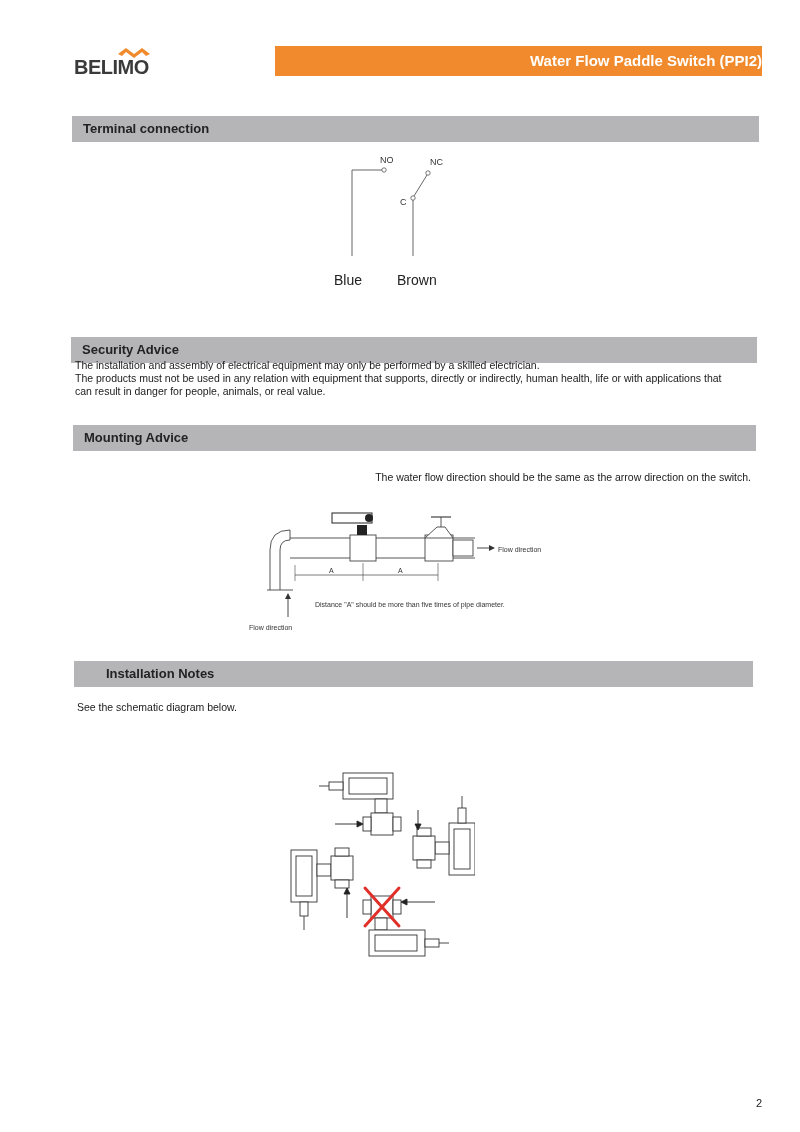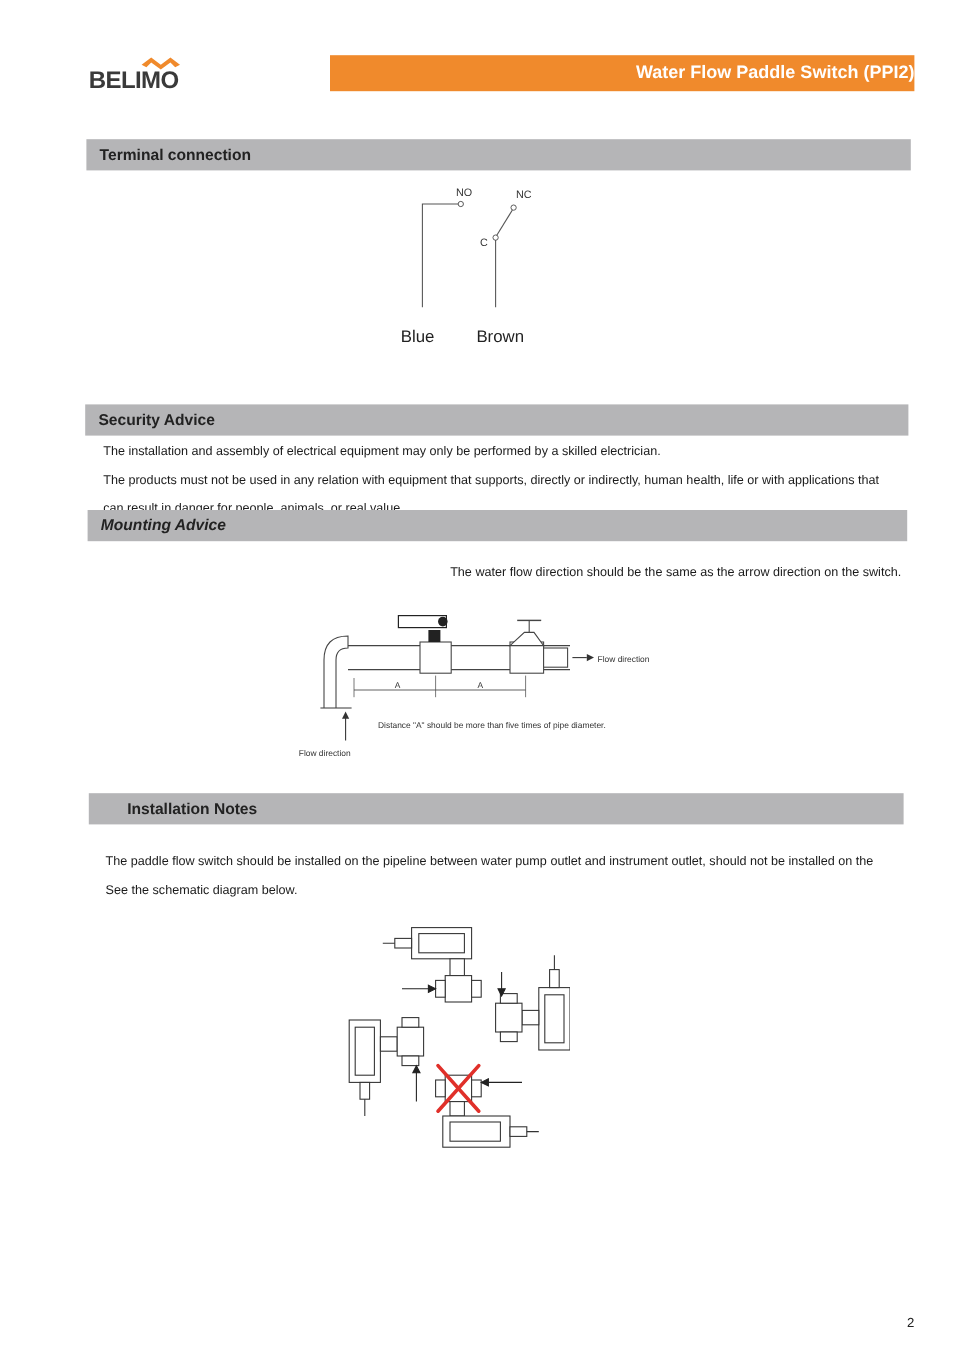--- a/index.html
+++ b/index.html
@@ -2,21 +2,21 @@
 <html><head>
 <meta charset="utf-8">
 <style>
   html,body{margin:0;padding:0;background:#fff;}
   body{width:800px;height:1132px;position:relative;font-family:"Liberation Sans",sans-serif;color:#222;overflow:hidden;}
   .logo{position:absolute;left:74px;top:46px;width:82px;height:34px;}
   .logo-text{position:absolute;left:0;top:10px;font-weight:bold;font-size:20px;color:#3a3a3a;letter-spacing:-0.5px;font-family:"Liberation Sans",sans-serif;}
   .title-bar{position:absolute;left:275px;top:46px;width:487px;height:30px;background:#f08a2c;color:#fff;font-weight:bold;font-size:15px;text-align:right;box-sizing:border-box;line-height:30px;}
   .section-bar{position:absolute;height:26px;background:#b5b5b7;font-weight:bold;font-size:13px;color:#222;box-sizing:border-box;padding-left:11px;line-height:26px;}
   .para{position:absolute;font-size:10.5px;line-height:13px;color:#1a1a1a;}
-  .para p{margin:11px;}
+  .para p{margin:0;}
   .page-num{position:absolute;right:38px;top:1097px;font-size:11px;color:#222;}
   svg text{font-family:"Liberation Sans",sans-serif;}
 </style>
 </head>
 <body>
 
 <div class="logo">
   <svg width="82" height="34" style="position:absolute;left:0;top:0">
     <polygon points="44,8 52,2 60,8 68,2 76,8 72,10 68,6 60,12 52,6 48,10" fill="#f08a2c"></polygon>
   </svg>
@@ -39,21 +39,21 @@
   <text x="77" y="137" font-size="14" fill="#222">Brown</text>
 </svg>
 
 <div class="section-bar" style="left:71px;top:318px;width:686px;margin-top:19px;">Security Advice</div>
 <div class="para" style="left:75px;top:359px;width:690px;">
   <p>The installation and assembly of electrical equipment may only be performed by a skilled electrician.</p>
   <p>The products must not be used in any relation with equipment that supports, directly or indirectly, human health, life or with applications that</p>
   <p>can result in danger for people, animals, or real value.</p>
 </div>
 
-<div class="section-bar" style="left:73px;top:425px;width:683px;font-style:italic;">Mounting Advice</div>
+<div class="section-bar" style="left:73px;top:425px;width:683px;">Mounting Advice</div>
 <div class="para" style="left:61px;top:471px;width:690px;text-align:right;">The water flow direction should be the same as the arrow direction on the switch.</div>
 
 <svg style="position:absolute;left:245px;top:505px" width="310" height="130">
 
   <path d="M25,85 L25,45 Q25,25 45,25 L45,35 Q35,35 35,45 L35,85" fill="none" stroke="#444" stroke-width="0.9"></path>
   <path d="M22,85 L48,85" stroke="#444" stroke-width="0.9"></path>
 
   <line x1="45" y1="33" x2="230" y2="33" stroke="#444" stroke-width="0.9"></line>
   <line x1="45" y1="53" x2="230" y2="53" stroke="#444" stroke-width="0.9"></line>
 
@@ -81,21 +81,20 @@
   <text x="153" y="68" font-size="7" fill="#333">A</text>
   <text x="70" y="102" font-size="7" fill="#333">Distance "A" should be more than five times of pipe diameter.</text>
 
   <line x1="43" y1="112" x2="43" y2="92" stroke="#333" stroke-width="0.9"></line>
   <polygon points="40,94 43,88 46,94" fill="#333"></polygon>
   <text x="4" y="125" font-size="7" fill="#333">Flow direction</text>
 </svg>
 
 <div class="section-bar" style="left:74px;top:661px;width:679px;padding-left:32px;">Installation Notes</div>
 <div class="para" style="left:77px;top:701px;width:690px;">
-  <p>The paddle flow switch should be installed on the pipeline between water pump outlet and instrument outlet, should not be installed on the</p>
   <p>See the schematic diagram below.</p>
 </div>
 
 <svg style="position:absolute;left:285px;top:768px" width="190" height="200">
   <g stroke="#333" stroke-width="0.9" fill="#fff">
 
     <g>
       <rect x="58" y="5" width="50" height="26"></rect>
       <rect x="64" y="10" width="38" height="16"></rect>
       <rect x="44" y="14" width="14" height="8"></rect>

